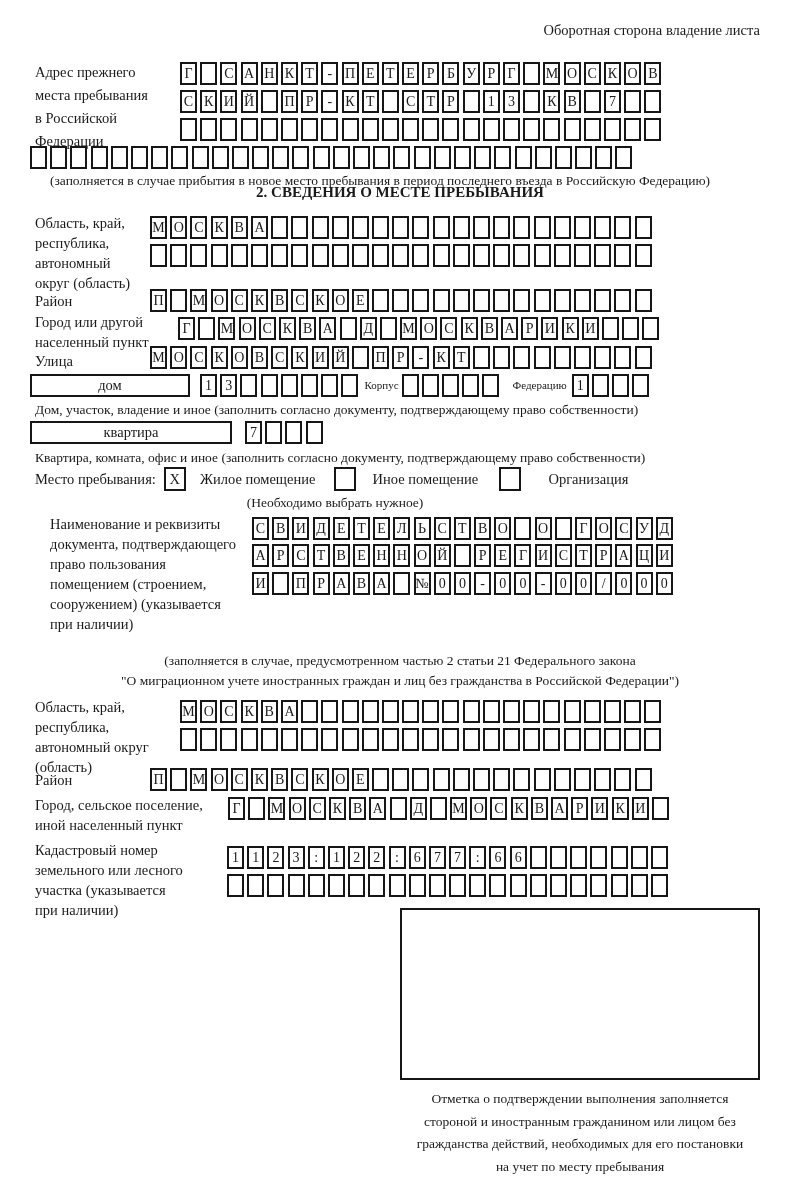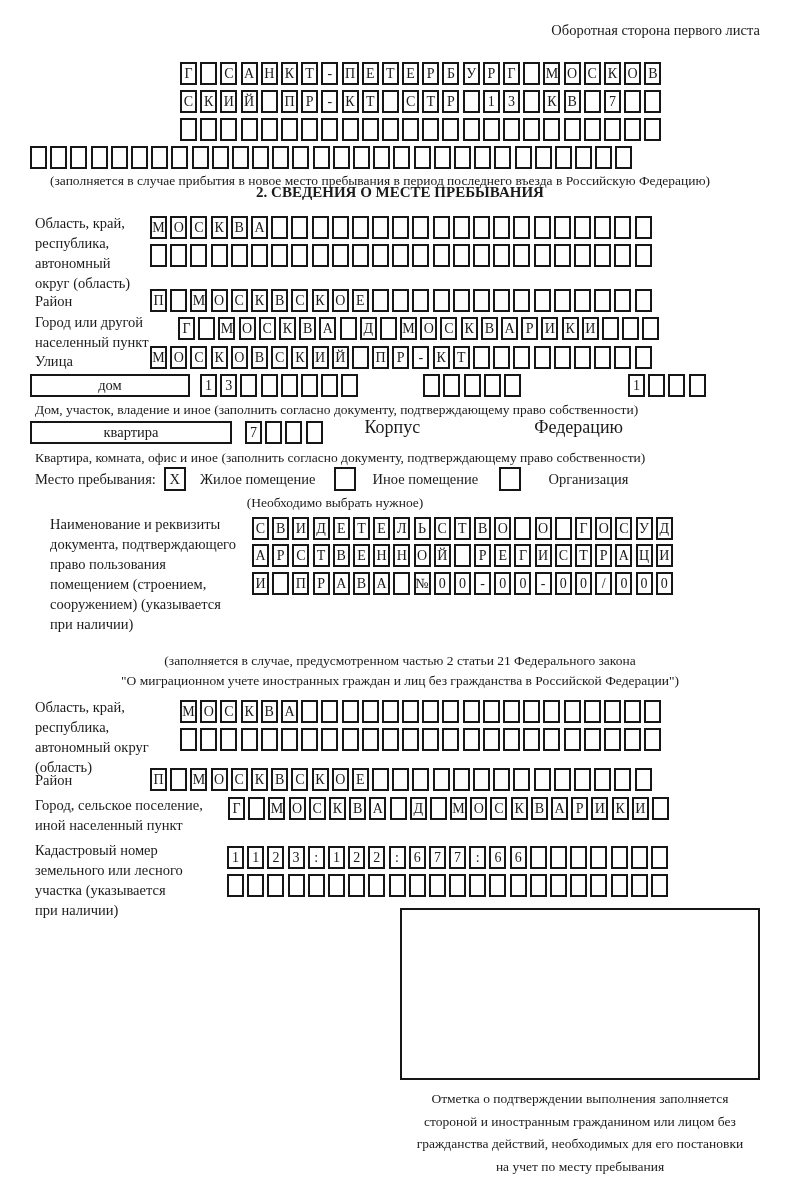--- a/index.html
+++ b/index.html
@@ -30,31 +30,35 @@
     background:#ffffff;
     flex:none;
   }
   .checkbox-group .cell{width:22px;height:24px;line-height:20px;font-size:14.5px;}
   .label-box{
     display:inline-block;
     height:23px;border:2px solid #161616;
     font-size:14.5px;line-height:19px;text-align:center;
     background:#ffffff;flex:none;
   }
-  .inline-label{font-size:18px;line-height:23px;flex:none;margin-top:42px;}
+  .inline-label{font-size:11px;line-height:23px;flex:none;}
   .mesto-row{display:flex;align-items:center;font-size:14.5px;}
   .stamp-box{border:2px solid #161616;background:#ffffff;}
 </style>
 </head>
 <body>
 
 <div class="page">
 
-  <div class="abs label" style="left:420px;top:20px;width:340px;text-align:right;">Оборотная сторона первого листа</div>
-
+  <div class="abs label" style="left:420px;top:20px;width:340px;text-align:right;">Оборотная сторона владение листа</div>
+
+  <div class="abs label-wide" style="left:35px;top:61px;width:150px;">Адрес прежнего
+места пребывания
+в Российской
+Федерации</div>
   <div class="abs cellrow" style="left:180px;top:62px;">
       <span class="cell">Г</span>
       <span class="cell"></span>
       <span class="cell">С</span>
       <span class="cell">А</span>
       <span class="cell">Н</span>
       <span class="cell">К</span>
       <span class="cell">Т</span>
       <span class="cell">-</span>
       <span class="cell">П</span>

